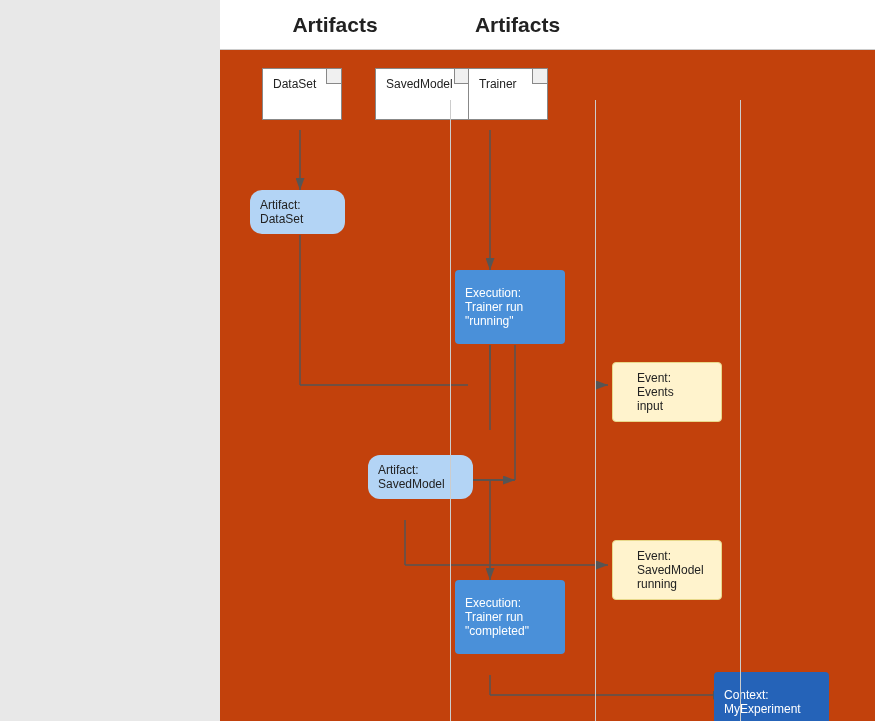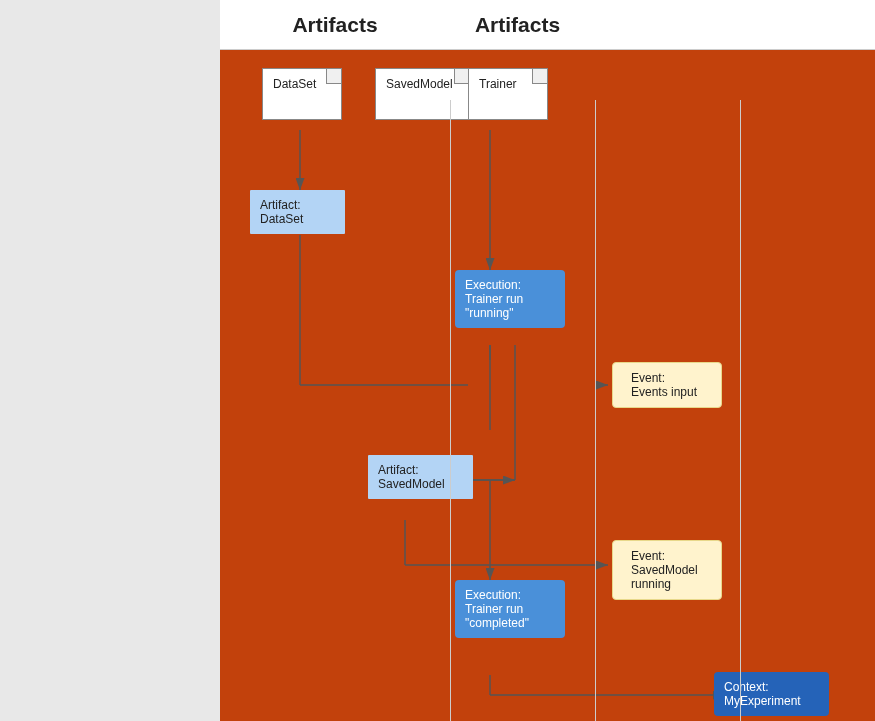--- a/index.html
+++ b/index.html
@@ -84,41 +84,41 @@
       border-left: 1px solid #888;
       border-bottom: 1px solid #888;
     }
 
     
     .node-badge-blue {
       position: absolute;
       background: #4a90d9;
       color: white;
       font-size: 12px;
+      padding: 16px 10px;
+      border-radius: 4px;
+    }
+
+    
+    .node-badge-lightblue {
+      position: absolute;
+      background: #b3d4f5;
+      color: #222;
+      font-size: 12px;
       padding: 8px 10px;
-      border-radius: 4px;
-    }
-
-    
-    .node-badge-lightblue {
-      position: absolute;
-      background: #b3d4f5;
-      color: #222;
-      font-size: 12px;
-      padding: 8px 10px;
-      border-radius: 1px;
+      border-radius: 12px;
     }
 
     
     .node-badge-yellow {
       position: absolute;
       background: #fff3cd;
       color: #222;
       font-size: 12px;
-      padding: 8px 18px;
+      padding: 8px 24px;
       border-radius: 4px;
       border: 1px solid #e8d88a;
     }
 
     
     .arrows-svg {
       position: absolute;
       top: 0;
       left: 0;
       width: 100%;

